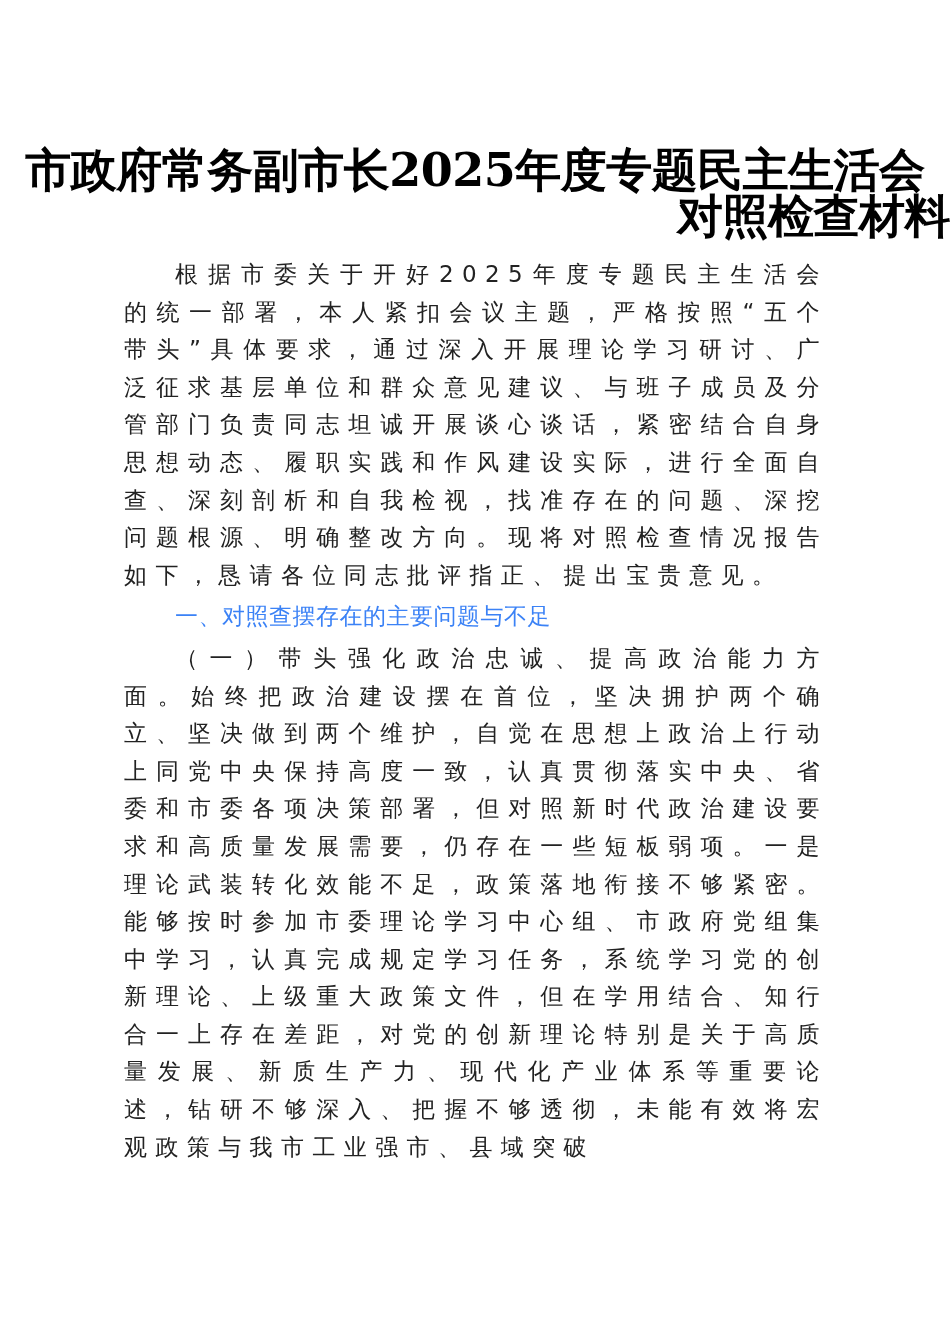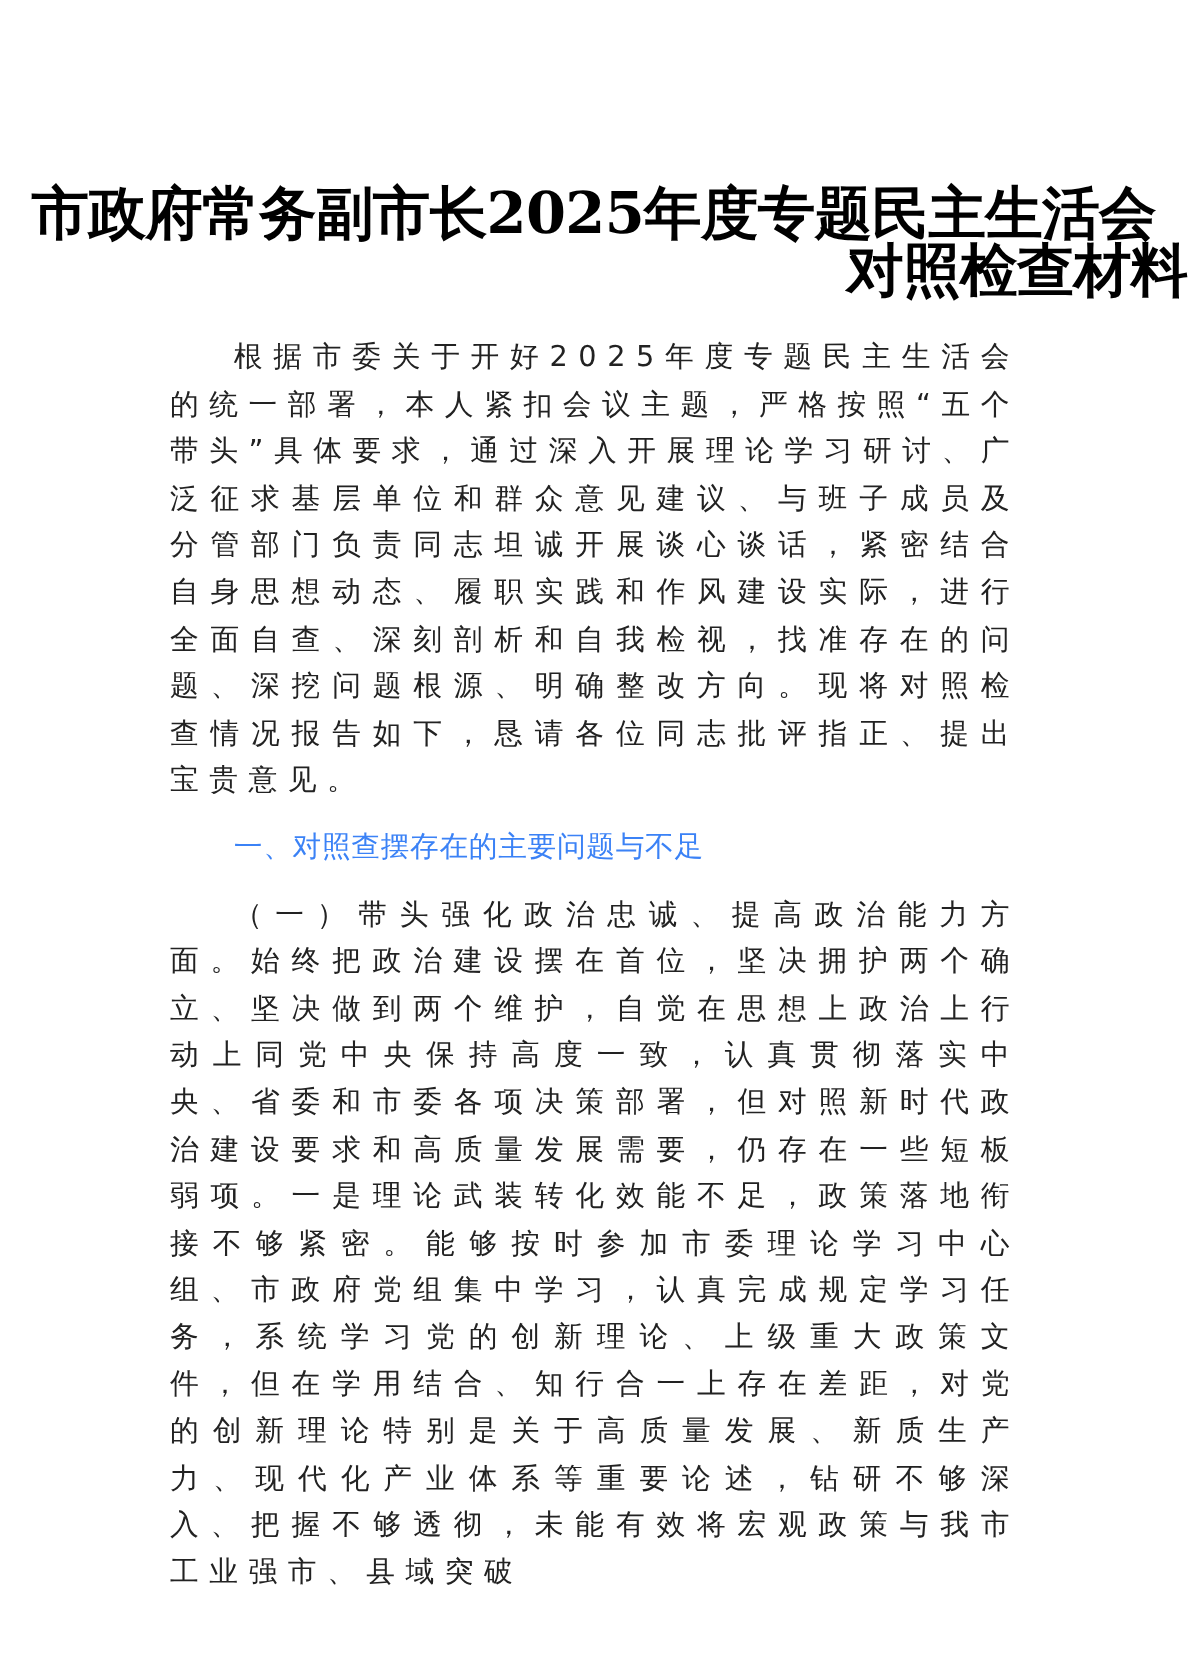--- a/index.html
+++ b/index.html
@@ -11,21 +11,21 @@
     font-size:46px; color:#000; letter-spacing:-0.5px;
   }
   .t1 { top:140px; }
   .t2 { top:186px;text-align:right; }
   .body {
     position:absolute; left:120px; top:252px; width:712px;
     font-family:"DejaVu Sans","Liberation Sans",sans-serif;
     font-size:23px; color:#222; line-height:37.6px; letter-spacing:8.4px;
     text-align:justify; text-justify:inter-character;
   }
-  .body p { margin:16px; text-indent:51px; }
+  .body p { margin:4px; text-indent:51px; }
   .h1 { font-family:"DejaVu Sans","Liberation Sans",sans-serif; letter-spacing:0.5px; color:#3b82f6; text-indent:51px; }
   .lead { color:#222; }
 </style>
 </head>
 <body>
 
 <div class="page">
   <div class="title t1">市政府常务副市长2025年度专题民主生活会</div>
   <div class="title t2">对照检查材料</div>
 

